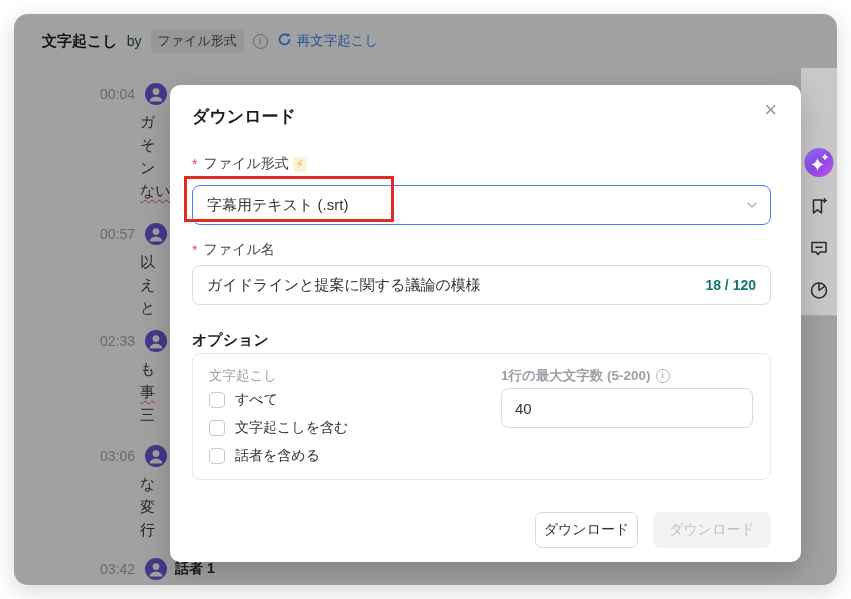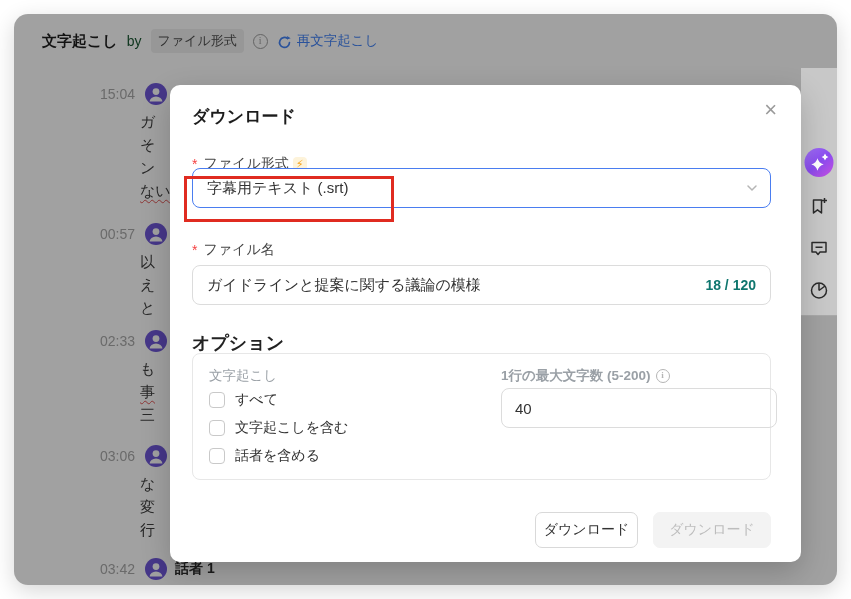--- a/index.html
+++ b/index.html
@@ -13,21 +13,21 @@
 
   
   .app-header { position:absolute; left:0; top:0; right:0; height:54px; background:#fff;
     display:flex; align-items:center; justify-content:space-between; padding:0 19px 0 28px; z-index:1; }
   .hdr-left { display:flex; align-items:center; gap:9px; }
   .hdr-title { font-size:15px; font-weight:bold; color:#171717; }
   .hdr-by { font-size:14px; color:#14532d; }
   .engine-tag { font-size:13px; color:#4a4a4a; background:#efefef; border-radius:4px; padding:3px 7px; }
   .info-ic { width:15px; height:15px; border:1.3px solid #9b9b9b; border-radius:50%;
     color:#9b9b9b; font-size:10px; line-height:12px; text-align:center; font-family:"Liberation Serif",serif; }
-  .retrans { display:flex; align-items:flex-end; gap:5px; color:#3d7ff5; font-size:13.5px; cursor:pointer; }
+  .retrans { display:flex; align-items:flex-start; gap:5px; color:#3d7ff5; font-size:13.5px; cursor:pointer; }
   .hdr-right { display:flex; align-items:center; gap:12px; }
   .tip-text { font-size:13px; color:#8f8f8f; }
   .edit-pill { width:42px; height:26px; border-radius:13px; background:#e9e9e9;
     display:flex; align-items:center; justify-content:center; }
 
   
   .transcript { position:absolute; left:0; top:54px; right:36px; bottom:0; }
   .t-row { position:absolute; left:0; width:100%; }
   .t-time { position:absolute; left:40px; width:81px; text-align:right; font-size:14px; color:#a6a6a6; top:0; }
   .t-avatar { position:absolute; left:131px; top:-3px; width:22px; height:22px; border-radius:50%;
@@ -50,38 +50,38 @@
   
   .modal { position:absolute; left:156px; top:71px; width:631px; height:477px; background:#ffffff;
     border-radius:10px; z-index:10; box-shadow:0 10px 30px rgba(0,0,0,0.2); }
   .m-title { position:absolute; left:22px; top:20px; font-size:17px; font-weight:bold; color:#1c1c1c; }
   .m-close { position:absolute; right:24px; top:14px; font-size:22px; color:#9a9a9a; cursor:pointer; line-height:1; }
 
   .f-label { position:absolute; left:22px; font-size:14px; color:#454545; display:flex; align-items:center; gap:4px; }
   .req { color:#f53f3f; margin-right:2px; }
   .bolt-badge { display:inline-block; background:#fdf3da; border-radius:4px; font-size:11px; color:#f5a623; padding:1px 3px; line-height:13px; }
 
-  .m-select { position:absolute; left:22px; top:83px; width:579px; height:40px; border:1.5px solid #4a7df0;
+  .m-select { position:absolute; left:22px; top:100px; width:579px; height:40px; border:1.5px solid #4a7df0;
     border-radius:8px; display:flex; align-items:center; padding:0 14px; cursor:pointer; background:#fff; }
   .m-select .sel-val { font-size:15px; color:#333; }
   .sel-chevron { position:absolute; right:12px; top:13px; }
   .red-annot { position:absolute; left:14px; top:91px; width:210px; height:46px; border:3px solid #e02b20; z-index:3; pointer-events:none; }
 
   .m-input { position:absolute; left:22px; top:180px; width:579px; height:40px; border:1px solid #dcdcdc;
     border-radius:8px; display:flex; align-items:center; padding:0 14px; }
   .m-input input { border:none; outline:none; flex:1; font-size:15px; color:#333; font-family:inherit; background:transparent; }
   .char-count { font-size:14px; color:#0f766e; margin-left:8px; white-space:nowrap;font-weight:bold; }
 
-  .opt-heading { position:absolute; left:22px; top:246px; font-size:18px; font-weight:bold; color:#222; }
+  .opt-heading { position:absolute; left:22px; top:246px; font-size:15px; font-weight:bold; color:#222; }
   .opt-box { position:absolute; left:22px; top:268px; width:579px; height:127px; border:1px solid #e7e7e7; border-radius:8px; }
   .opt-gray-label { position:absolute; font-size:13.5px; color:#9aa0a6; display:flex; align-items:center; gap:5px; }
   .cb-row { position:absolute; left:16px; display:flex; align-items:center; gap:10px; cursor:pointer; }
   .cb { width:16px; height:16px; border:1.5px solid #c9c9c9; border-radius:4px; background:#fff; }
   .cb-label { font-size:14px; color:#333; }
-  .mini-input { position:absolute; left:308px; top:34px; width:276px; height:40px; border:1px solid #dcdcdc; border-radius:8px;
+  .mini-input { position:absolute; left:308px; top:34px; width:252px; height:40px; border:1px solid #dcdcdc; border-radius:8px;
     display:flex; align-items:center; padding:0 13px; }
   .mini-input input { border:none; outline:none; width:100%; font-size:15px; color:#333; font-family:inherit; background:transparent; }
   .info-ic.sm { width:14px; height:14px; font-size:9px; line-height:11px; border-color:#b5b5b5; color:#b5b5b5; }
 
   .btn { position:absolute; top:427px; height:36px; border-radius:7px; font-size:14px; font-family:inherit;
     display:flex; align-items:center; justify-content:center; cursor:pointer; }
   .btn-cancel { left:365px; width:103px; background:#fff; border:1px solid #d9d9d9; color:#333; }
   .btn-download { left:483px; width:118px; background:#f3f3f3; border:1px solid #f3f3f3; color:#bdbdbd; }
 
   svg { display:block; }
@@ -106,21 +106,21 @@
             </svg>
           </span>
           <span>再文字起こし</span>
         </span>
       </div>
     </div>
 
     <div class="transcript">
 
       <div class="t-row" style="top:18px;">
-        <span class="t-time">15:04</span>
+        <span class="t-time">00:04</span>
         <span class="t-avatar">
           <svg width="22" height="22" viewBox="0 0 22 22">
               <circle cx="11" cy="8.6" r="3.4" fill="#fff"></circle>
               <path d="M4.6 18.6 a6.4 5.2 0 0 1 12.8 0 z" fill="#fff"></path>
             </svg>
         </span>
         <div class="t-lines">
           <div>ガ</div>
           <div>そ</div>
           <div>ン</div>

